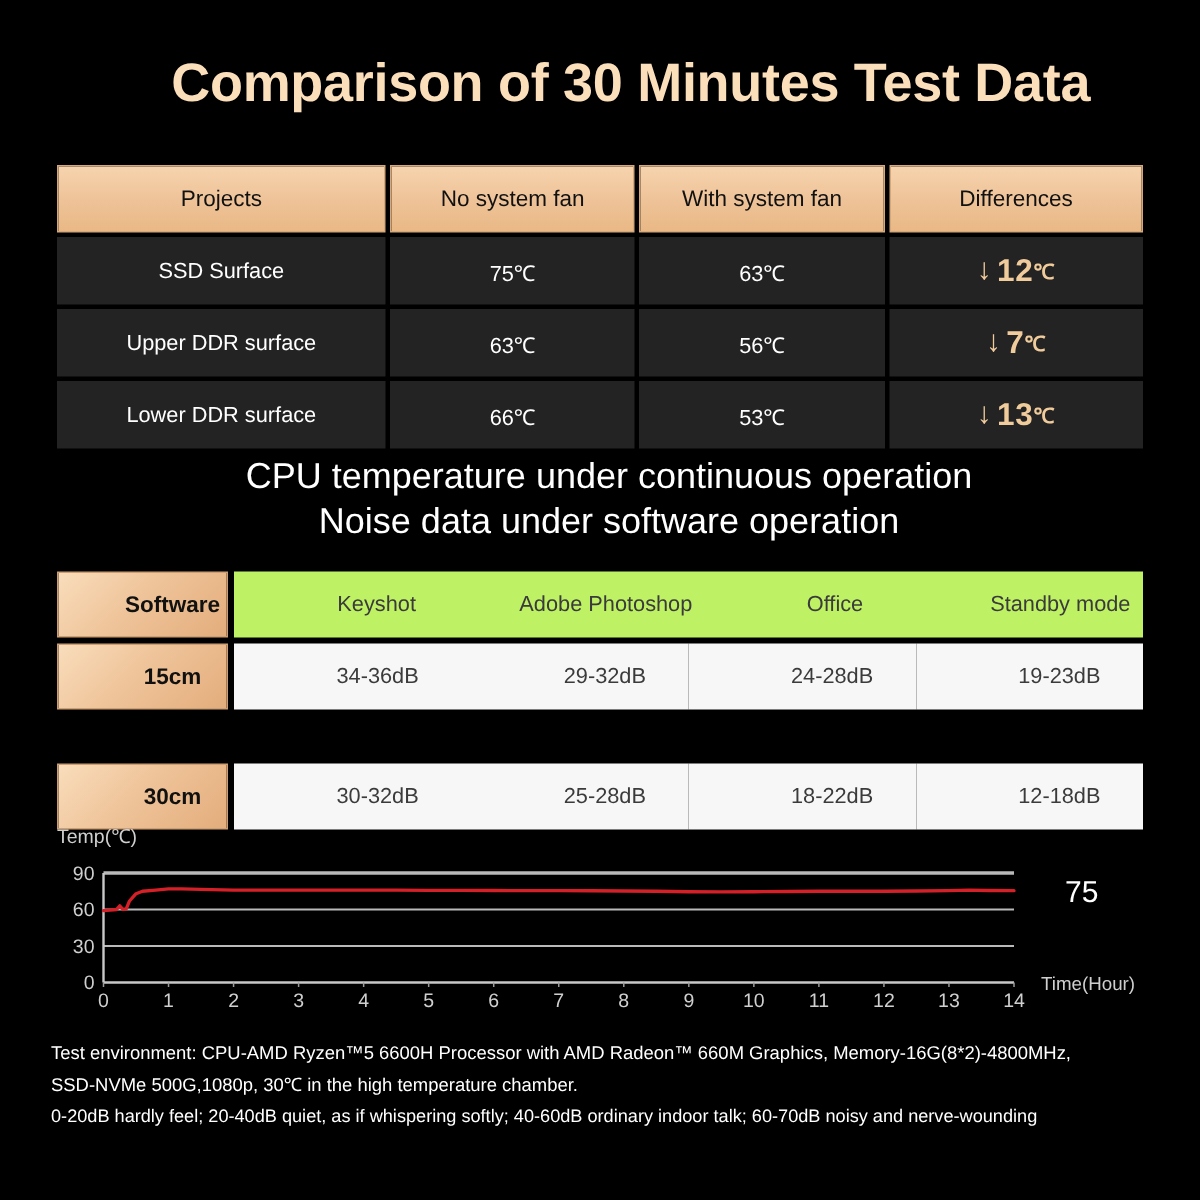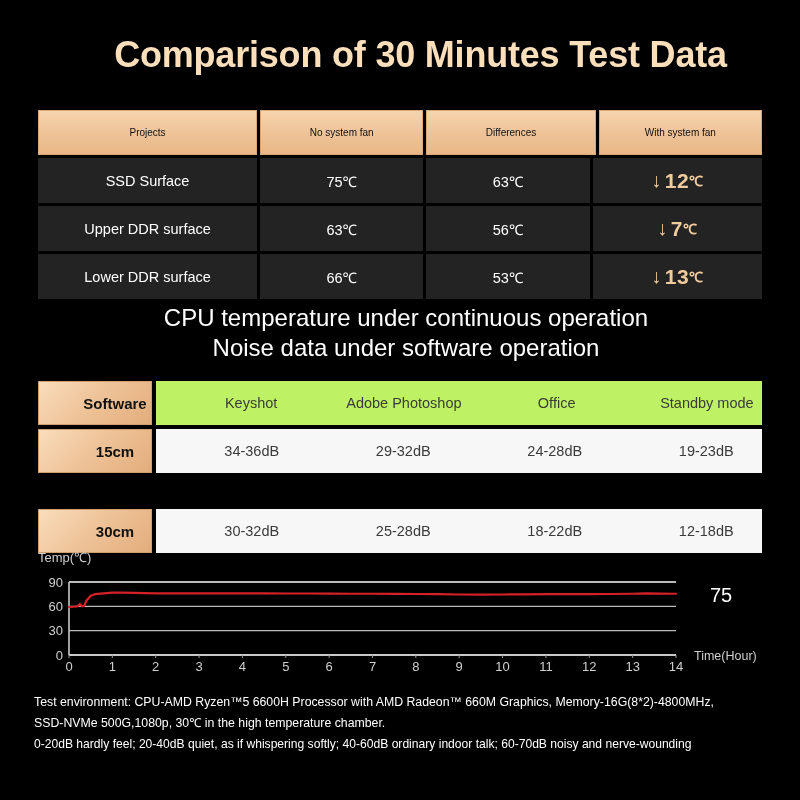--- a/index.html
+++ b/index.html
@@ -30,21 +30,21 @@
     height: 45px; display: flex; align-items: center; justify-content: center;
     font-size: 14.5px; color: #ffffff; margin-right: 3px;
     white-space: nowrap;
   }
   .t1cell:last-child { margin-right: 0; }
   .t1cell.c0 { width: 220px; }
   .t1cell.c1 { width: 164px; }
   .t1cell.c2 { width: 164px; }
   .t1cell.c3 { width: 170px; }
   .t1head .t1cell {
-    color: #111111; font-size: 10px;
+    color: #111111; font-size: 15px;
     background: linear-gradient(180deg, #f6d4ae 0%, #efc49a 48%, #e9b885 100%);
     border: 1px solid #d6a87a;
   }
   .t1body .t1cell { background: #232323; }
   .diffcell { color: #f0cb9c; font-weight: bold; font-size: 21px; letter-spacing: 0.5px; }
   .diffcell .arrow { font-size: 20px; font-weight: normal; margin-right: 3px; display:inline-block; }
   .diffcell .unit { font-size: 14px; font-weight: bold; }
 
   
   .midhead {
@@ -102,22 +102,22 @@
 <body>
 
 <div class="page">
 
   <div class="title">Comparison of 30 Minutes Test Data</div>
 
   <div class="table1">
     <div class="t1row t1head">
       <div class="t1cell c0">Projects</div>
       <div class="t1cell c1">No system fan</div>
+      <div class="t1cell c2">With system fan</div>
       <div class="t1cell c3">Differences</div>
-      <div class="t1cell c2">With system fan</div>
     </div>
 
     <div class="t1row t1body">
       <div class="t1cell c0">SSD Surface</div>
       <div class="t1cell c1">75℃</div>
       <div class="t1cell c2">63℃</div>
       <div class="t1cell c3 diffcell">
           <span class="arrow">↓</span>
           <span>12</span>
           <span class="unit">℃</span>

